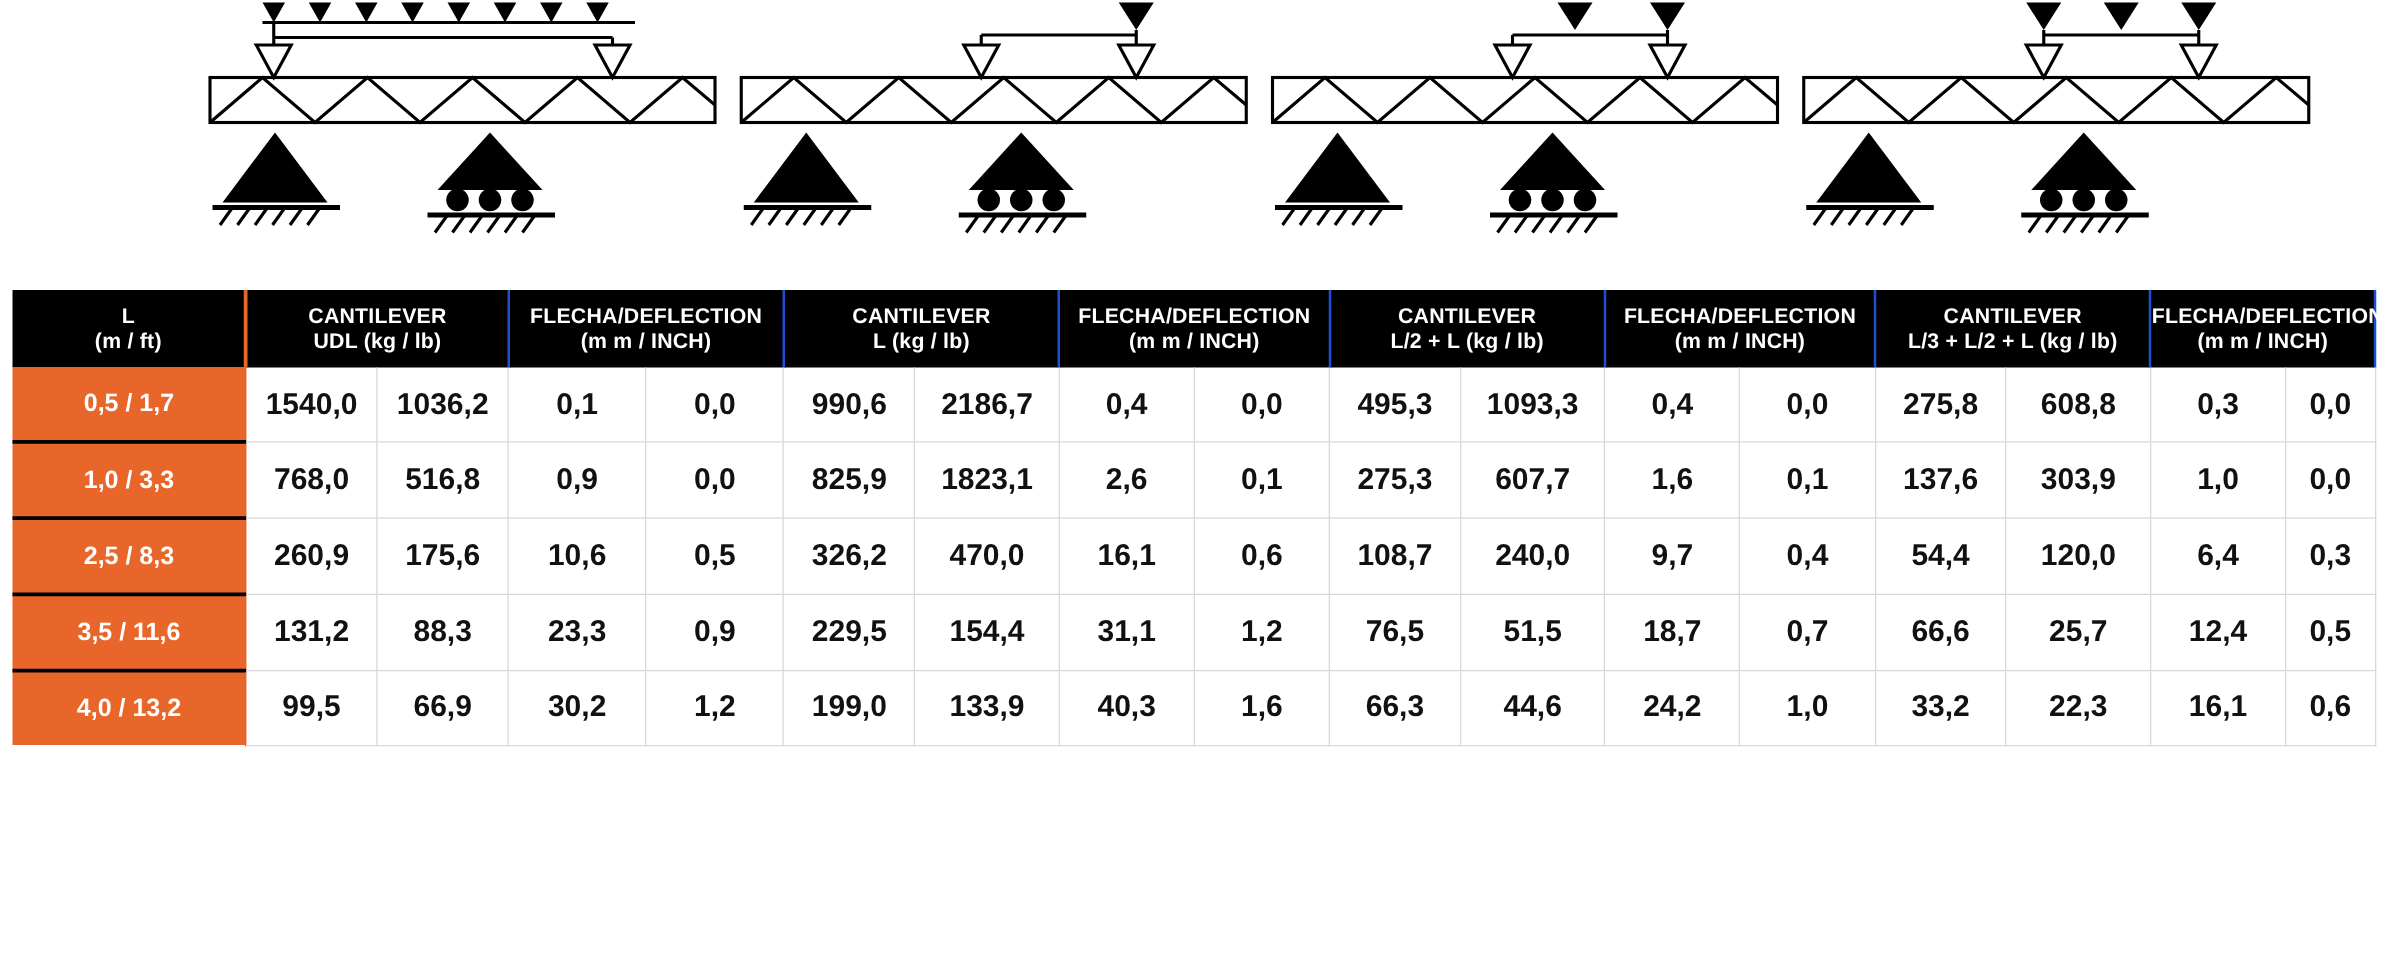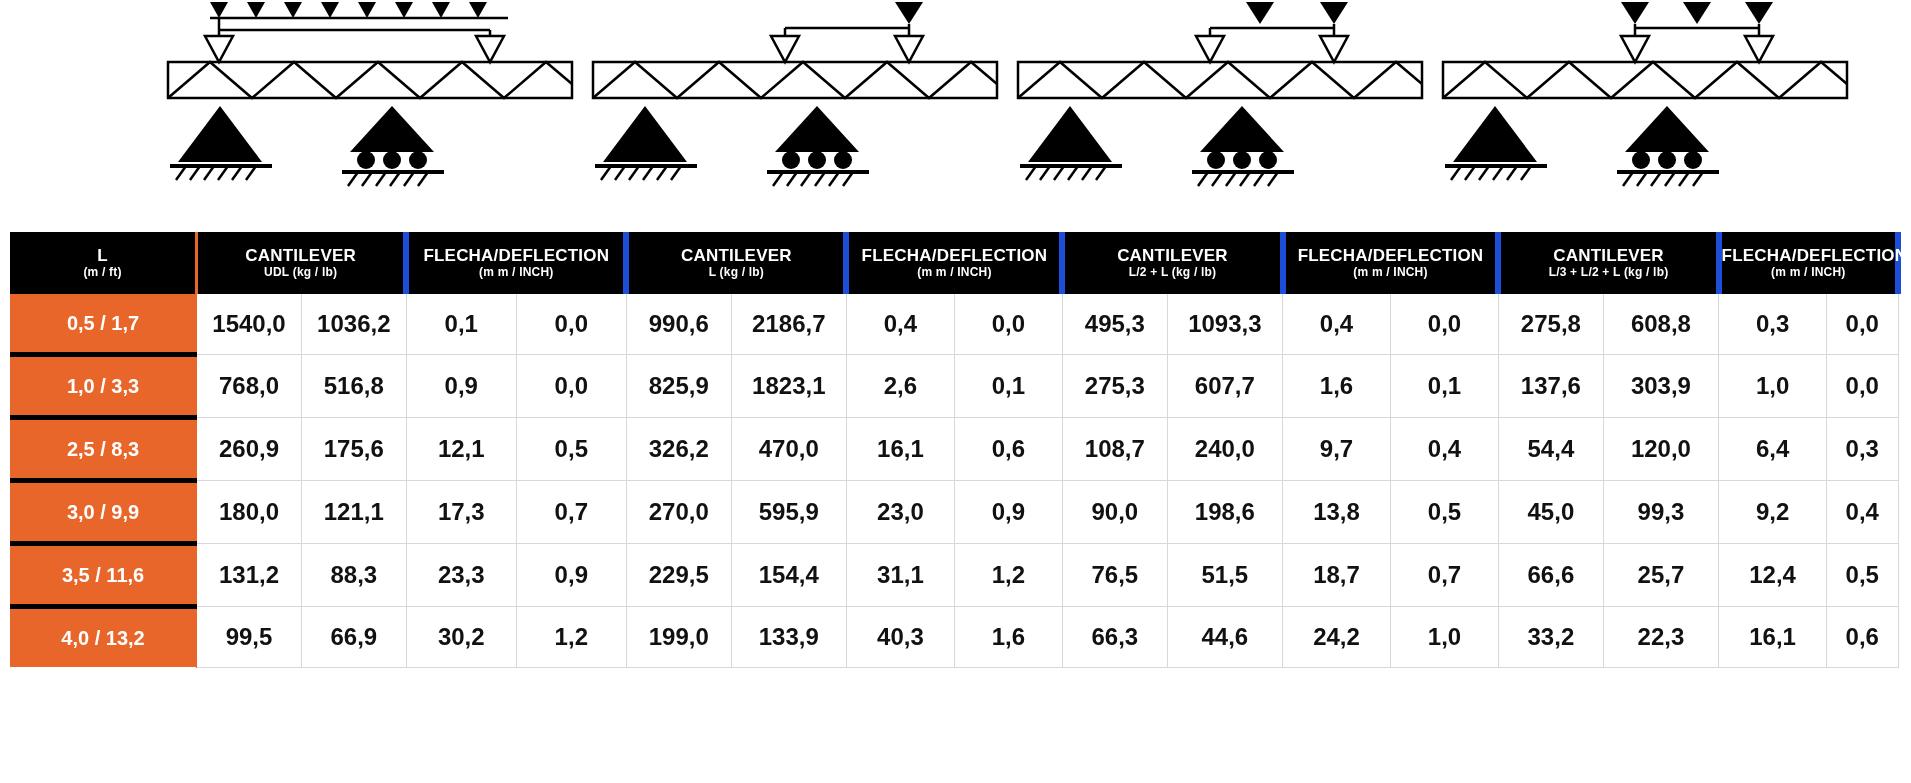--- a/index.html
+++ b/index.html
@@ -14,33 +14,33 @@
   
   .table-wrap{position:absolute;left:10px;top:232px;width:1891px;}
   table.load-table{border-collapse:collapse;table-layout:fixed;width:1891px;}
   table.load-table td,table.load-table th{padding:0;margin:0;}
 
   thead th{
     background:#000000;color:#ffffff;font-weight:bold;
     font-size:17px;line-height:1.15;text-align:center;vertical-align:middle;
     height:62px;letter-spacing:.2px;
   }
-  thead th .sub{display:block;font-weight:bold;font-size:12px;}
+  thead th .sub{display:block;font-weight:bold;font-size:17px;}
   thead th.sep{border-left:3px solid #E8662A;}
-  thead th.sep-right{border-right:6px solid #1d4ed8;}
+  thead th.sep-right{border-right:2px solid #1d4ed8;}
 
   tbody td{
     height:58px;text-align:center;vertical-align:middle;
     font-size:24px;font-weight:bold;color:#111111;
     border-bottom:1px solid #d8d8d8;border-right:1px solid #d8d8d8;
   }
   tbody tr:last-child td{border-bottom:1px solid #d8d8d8;margin-left:32px;}
   tbody td.lcol{
     background:#E8662A;color:#ffffff;font-size:20px;font-weight:bold;
-    border-right:1px solid #E8662A;border-bottom:5px solid #000000;
+    border-right:1px solid #E8662A;border-bottom:3px solid #000000;
   }
   tbody tr:last-child td.lcol{border-bottom:none;}
   tbody td.firstnum{border-left:1px solid #d8d8d8;}
   tbody td.grpstart{border-left:1px solid #d8d8d8;}
   tbody td.lastcell{border-right:1px solid #d8d8d8;}
 </style>
 </head>
 <body>
 
 <div class="sheet">
@@ -339,53 +339,34 @@
             <td class="">0,1</td>
             <td class="grpstart">137,6</td>
             <td class="">303,9</td>
             <td class="">1,0</td>
             <td class="lastcell">0,0</td>
           </tr>
           <tr>
             <td class="lcol">2,5 / 8,3</td>
             <td class="firstnum">260,9</td>
             <td class="">175,6</td>
-            <td class="">12,1</td>
+            <td class="">10,6</td>
             <td class="">0,5</td>
             <td class="grpstart">326,2</td>
             <td class="">470,0</td>
             <td class="">16,1</td>
             <td class="">0,6</td>
             <td class="grpstart">108,7</td>
             <td class="">240,0</td>
             <td class="">9,7</td>
             <td class="">0,4</td>
             <td class="grpstart">54,4</td>
             <td class="">120,0</td>
             <td class="">6,4</td>
             <td class="lastcell">0,3</td>
-          </tr>
-          <tr>
-            <td class="lcol">3,0 / 9,9</td>
-            <td class="firstnum">180,0</td>
-            <td class="">121,1</td>
-            <td class="">17,3</td>
-            <td class="">0,7</td>
-            <td class="grpstart">270,0</td>
-            <td class="">595,9</td>
-            <td class="">23,0</td>
-            <td class="">0,9</td>
-            <td class="grpstart">90,0</td>
-            <td class="">198,6</td>
-            <td class="">13,8</td>
-            <td class="">0,5</td>
-            <td class="grpstart">45,0</td>
-            <td class="">99,3</td>
-            <td class="">9,2</td>
-            <td class="lastcell">0,4</td>
           </tr>
           <tr>
             <td class="lcol">3,5 / 11,6</td>
             <td class="firstnum">131,2</td>
             <td class="">88,3</td>
             <td class="">23,3</td>
             <td class="">0,9</td>
             <td class="grpstart">229,5</td>
             <td class="">154,4</td>
             <td class="">31,1</td>

